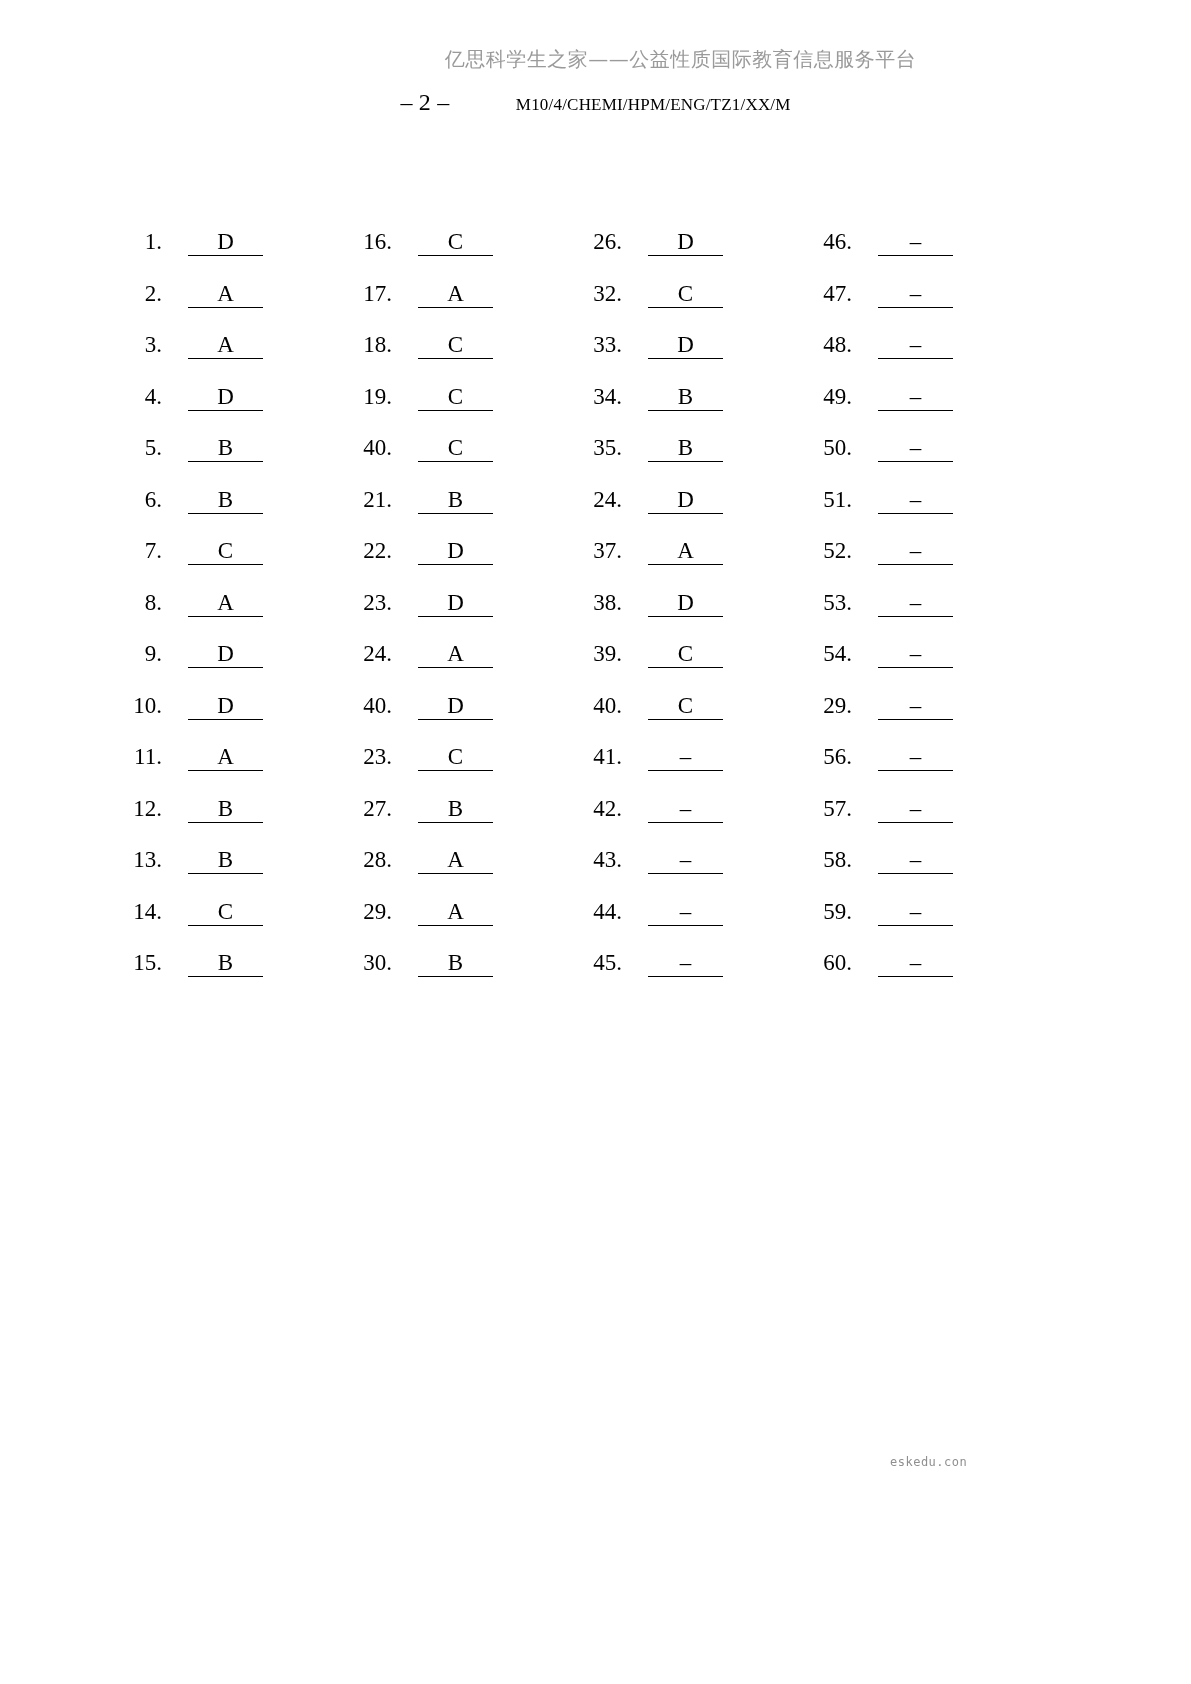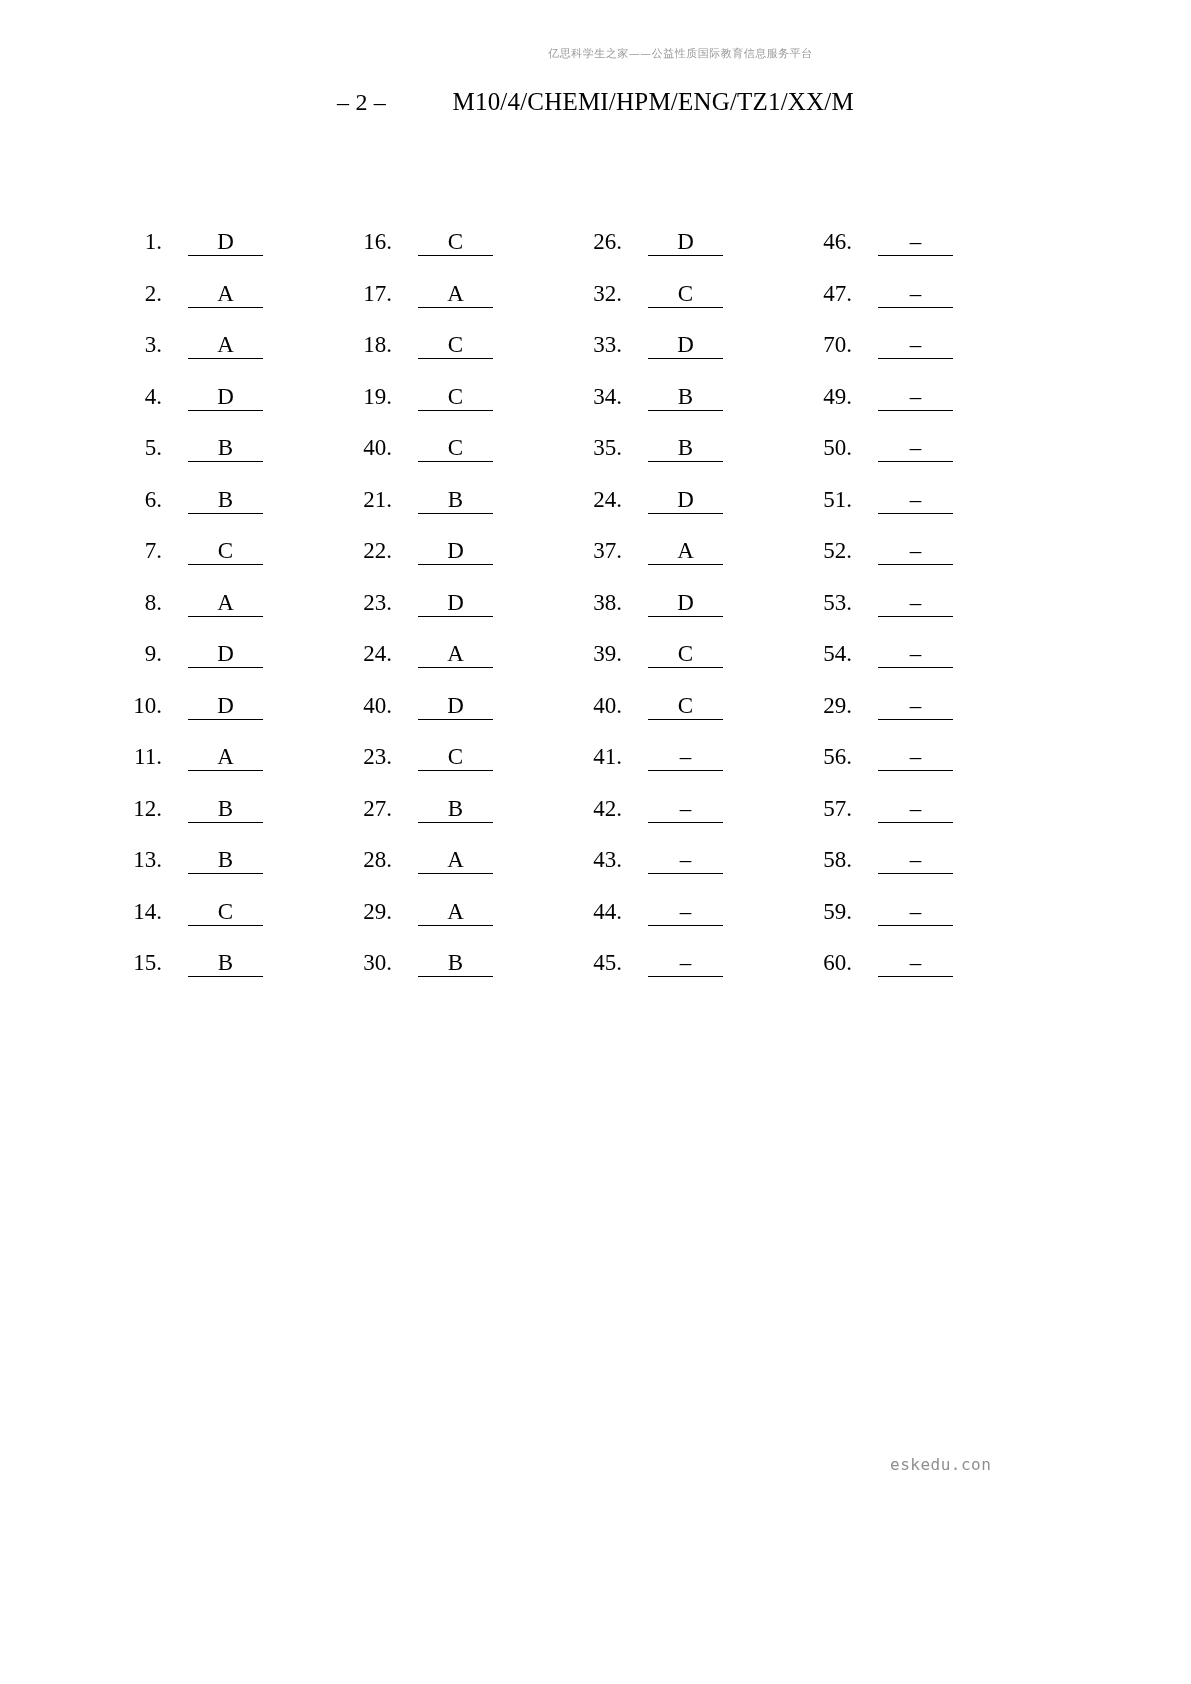--- a/index.html
+++ b/index.html
@@ -22,21 +22,21 @@
     width: 1191px;
     height: 1684px;
   }
   .watermark-top {
     position: absolute;
     top: 46px;
     left: 0;
     width: 1191px;
     text-align: center;
     font-family: "DejaVu Sans", sans-serif;
-    font-size: 11px;
+    font-size: 20px;
     color: #9a9a9a;
     letter-spacing: 0.5px;
     padding-left: 170px;
     box-sizing: border-box;
   }
   .header-line {
     position: absolute;
     top: 88px;
     left: 0;
     width: 1191px;
@@ -45,21 +45,21 @@
     font-family: "Liberation Serif", serif;
     letter-spacing: 0.2px;
   }
   .header-page-no {
     display: inline-block;
     margin-right: 60px;
     font-size: 24px;
   }
   .header-code {
     display: inline-block;
-    font-size: 25px;
+    font-size: 17px;
   }
   .answers {
     position: absolute;
     top: 228px;
     left: 100px;
     width: 920px;
   }
   .ans-row {
     display: flex;
     flex-direction: row;
@@ -90,21 +90,21 @@
   }
   .ans-val.dash {
     font-size: 23px;
     letter-spacing: 0;
   }
   .watermark-bottom {
     position: absolute;
     top: 1455px;
     left: 890px;
     font-family: "DejaVu Sans Mono", monospace;
-    font-size: 16px;
+    font-size: 12px;
     color: #8f8f8f;
     letter-spacing: 0.5px;
   }
 </style>
 </head>
 <body>
 
 <div class="page">
 
   <div class="watermark-top">亿思科学生之家——公益性质国际教育信息服务平台</div>
@@ -158,21 +158,21 @@
         </div>
         <div class="ans-cell">
           <span class="ans-num">18.</span>
           <span class="ans-val">C</span>
         </div>
         <div class="ans-cell">
           <span class="ans-num">33.</span>
           <span class="ans-val">D</span>
         </div>
         <div class="ans-cell">
-          <span class="ans-num">70.</span>
+          <span class="ans-num">48.</span>
           <span class="ans-val dash">–</span>
         </div>
       </div>
       <div class="ans-row">
         <div class="ans-cell">
           <span class="ans-num">4.</span>
           <span class="ans-val">D</span>
         </div>
         <div class="ans-cell">
           <span class="ans-num">19.</span>

